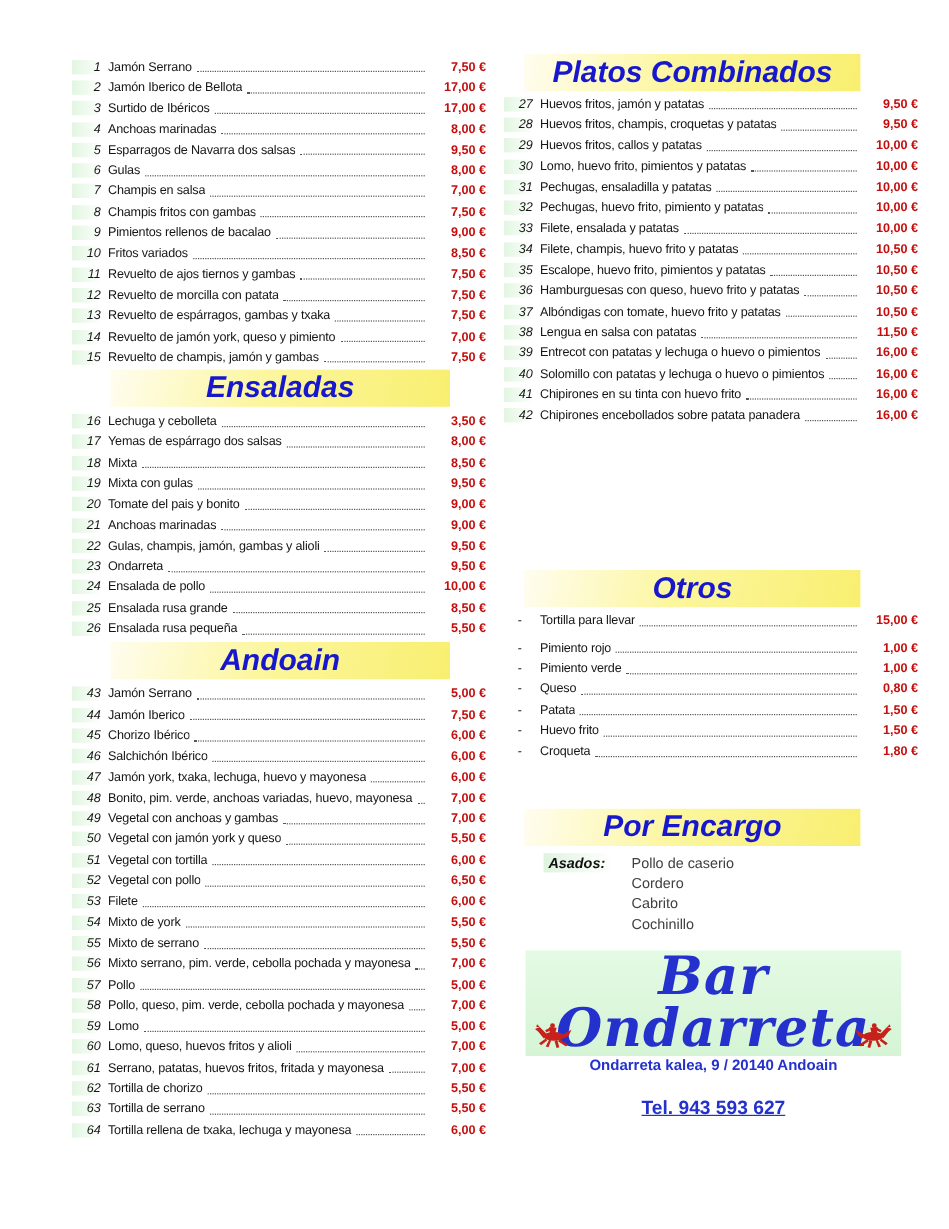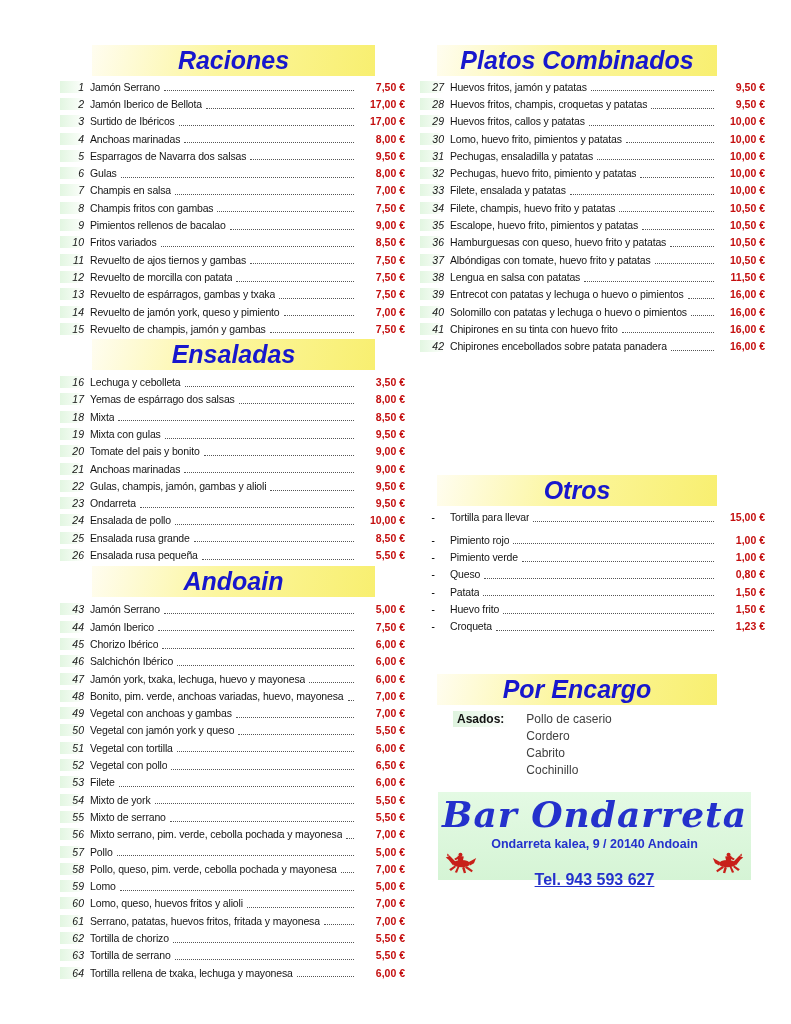--- a/index.html
+++ b/index.html
@@ -29,44 +29,41 @@
 
   .menu-row{display:flex;align-items:center;height:17.3px;font-size:10.5px;color:#151515;}
   .num{width:22px;flex:none;text-align:right;font-style:italic;padding-left:2px;}
   .num.green{background:linear-gradient(90deg,#e2f6e1 0%,#f5fcf4 70%,#ffffff 100%);}
   .num.dash{text-align:center;}
   .name{margin-left:6px;white-space:nowrap;letter-spacing:-0.15px;flex:0 1 auto;overflow:hidden;}
   .leader{flex:1 1 4px;min-width:4px;border-bottom:1.6px dotted #555;align-self:flex-end;margin:0 4px 4px 4px;}
   .price{flex:none;width:47px;text-align:right;color:#c40e0e;font-weight:bold;}
 
   .asados{display:flex;align-items:flex-start;margin-top:6px;padding-left:33px;}
-  .asados-label{flex:none;font-size:12px;font-weight:bold;color:#111;
+  .asados-label{flex:none;font-size:12px;font-weight:bold;font-style:italic;color:#111;
                 background:linear-gradient(90deg,#def3de 0%,#ffffff 100%);padding:1px 6px 1px 4px;}
   .asados-items{margin-left:16px;}
   .asado-row{font-size:12px;height:17px;line-height:17px;color:#404040;}
 
   .footer{position:relative;width:313px;height:88px;margin-left:18px;margin-top:13px;
           background:linear-gradient(180deg,#e4fae4 0%,#d5f4d5 100%);text-align:center;}
   .bar-name{font-family:"DejaVu Serif",serif;font-style:italic;font-weight:bold;
-            font-size:36px;line-height:44px;color:#2431cc;margin-top:1px;letter-spacing:1px;}
+            font-size:44px;line-height:44px;color:#2431cc;margin-top:1px;letter-spacing:1px;}
   .bar-address{font-size:12.5px;font-weight:bold;color:#2431cc;margin-top:1px;}
   .bar-tel{font-size:16px;font-weight:bold;color:#2431cc;margin-top:20px;text-decoration:underline;}
   .horse{position:absolute;bottom:6px;width:36px;height:24px;}
   .horse.left{left:5px;transform:scaleX(-1);}
   .horse.right{right:5px;}
 </style>
 </head>
 <body>
 
 <div class="page">
 
   <div class="col left">
-    <div class="band" id="band-raciones">
-      <span>Raciones</span>
-    </div>
     <div class="rows" id="rows-raciones">
         <div class="menu-row">
           <span class="num green">1</span>
           <span class="name">Jamón Serrano</span>
           <span class="leader"></span>
           <span class="price">7,50 €</span>
         </div>
         <div class="menu-row">
           <span class="num green">2</span>
           <span class="name">Jamón Iberico de Bellota</span>
@@ -507,21 +504,21 @@
         <div class="menu-row">
           <span class="num dash">-</span>
           <span class="name">Huevo frito</span>
           <span class="leader"></span>
           <span class="price">1,50 €</span>
         </div>
         <div class="menu-row">
           <span class="num dash">-</span>
           <span class="name">Croqueta</span>
           <span class="leader"></span>
-          <span class="price">1,23 €</span>
+          <span class="price">1,80 €</span>
         </div>
       </div>
 
     <div class="band" id="band-encargo">
       <span>Por Encargo</span>
     </div>
     <div class="asados">
       <span class="asados-label">Asados:</span>
       <div class="asados-items" id="asados-items">
           <div class="asado-row">Pollo de caserio</div>

